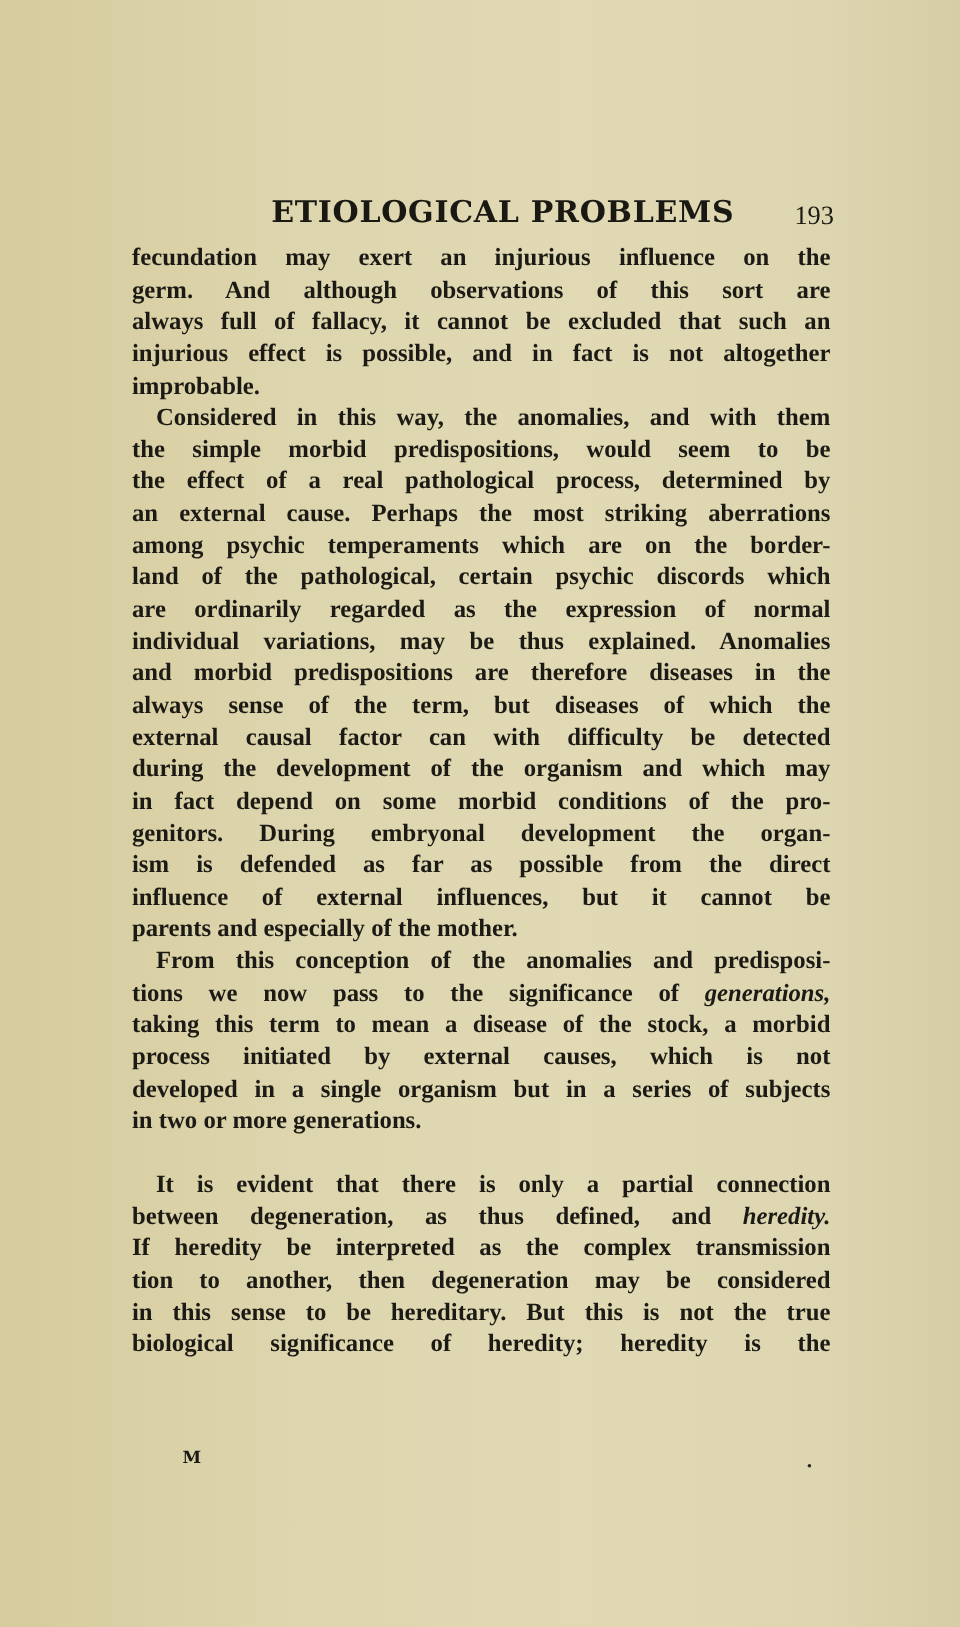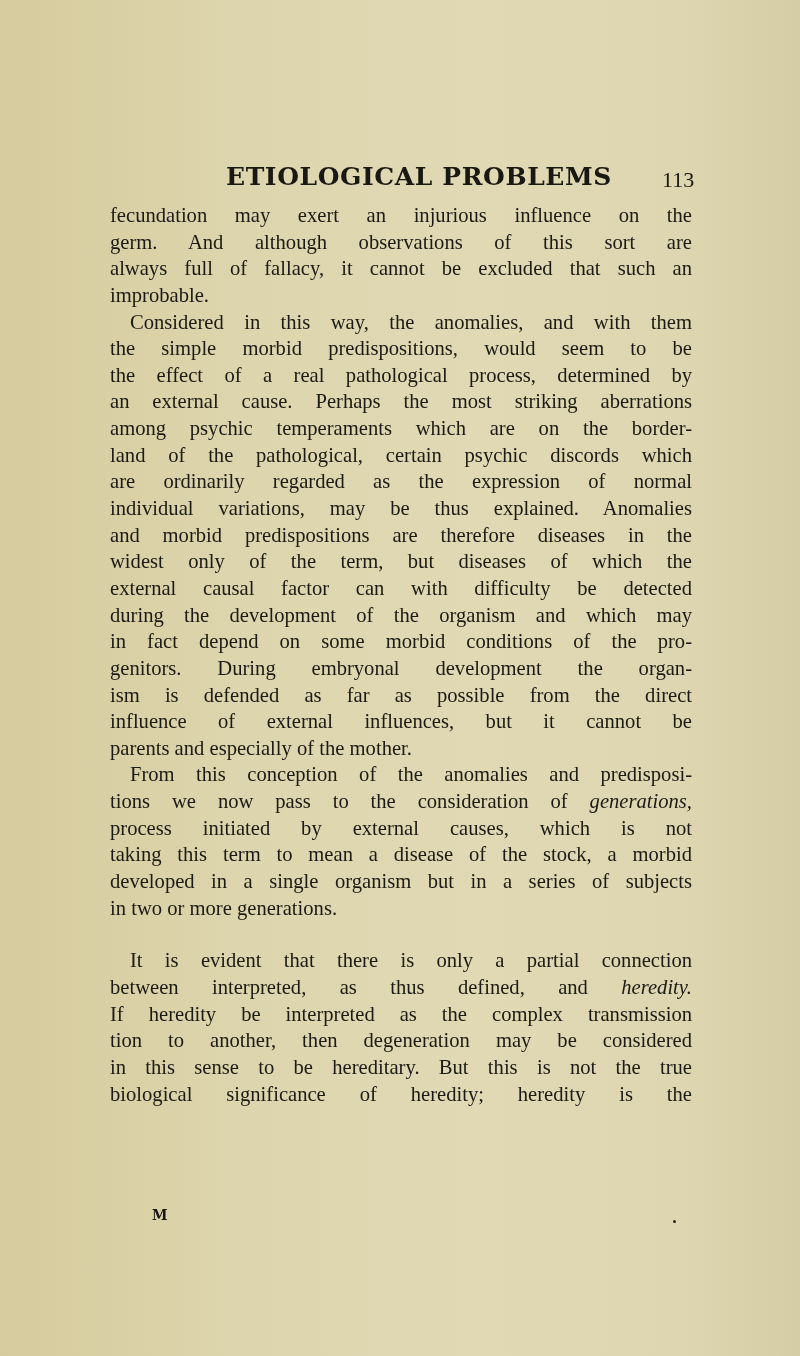--- a/index.html
+++ b/index.html
@@ -60,20 +60,21 @@
       margin: 0;
       text-align: justify;
       text-align-last: auto;
     }
     .line {
       display: block;
       height: 26.65px;
       text-align: justify;
       text-align-last: justify;
       white-space: nowrap;
+      font-weight: bold;
     }
     .line.last {
       text-align-last: left;
     }
     .indent {
       padding-left: 20px;
     }
     .para-gap {
       height: 26px;
     }
@@ -98,66 +99,67 @@
       border-radius: 50%;
     }
   </style>
 </head>
 <body>
 
 <div class="page">
 
   <div class="running-head">
     <span class="running-title">ETIOLOGICAL PROBLEMS</span>
-    <span class="page-number">113</span>
+    <span class="page-number">193</span>
   </div>
 
   <div class="body-text">
 
     <div class="para">
       <span class="line">fecundation may exert an injurious influence on the</span>
       <span class="line">germ. And although observations of this sort are</span>
       <span class="line">always full of fallacy, it cannot be excluded that such an</span>
+      <span class="line">injurious effect is possible, and in fact is not altogether</span>
       <span class="line last">improbable.</span>
     </div>
 
     <div class="para">
       <span class="line indent">Considered in this way, the anomalies, and with them</span>
       <span class="line">the simple morbid predispositions, would seem to be</span>
       <span class="line">the effect of a real pathological process, determined by</span>
       <span class="line">an external cause. Perhaps the most striking aberrations</span>
       <span class="line">among psychic temperaments which are on the border-</span>
       <span class="line">land of the pathological, certain psychic discords which</span>
       <span class="line">are ordinarily regarded as the expression of normal</span>
       <span class="line">individual variations, may be thus explained. Anomalies</span>
       <span class="line">and morbid predispositions are therefore diseases in the</span>
-      <span class="line">widest only of the term, but diseases of which the</span>
+      <span class="line">always sense of the term, but diseases of which the</span>
       <span class="line">external causal factor can with difficulty be detected</span>
       <span class="line">during the development of the organism and which may</span>
       <span class="line">in fact depend on some morbid conditions of the pro-</span>
       <span class="line">genitors. During embryonal development the organ-</span>
       <span class="line">ism is defended as far as possible from the direct</span>
       <span class="line">influence of external influences, but it cannot be</span>
       <span class="line last">parents and especially of the mother.</span>
     </div>
 
     <div class="para">
       <span class="line indent">From this conception of the anomalies and predisposi-</span>
-      <span class="line"><span>tions we now pass to the consideration of </span><em>generations,</em></span>
+      <span class="line"><span>tions we now pass to the significance of </span><em>generations,</em></span>
+      <span class="line">taking this term to mean a disease of the stock, a morbid</span>
       <span class="line">process initiated by external causes, which is not</span>
-      <span class="line">taking this term to mean a disease of the stock, a morbid</span>
       <span class="line">developed in a single organism but in a series of subjects</span>
       <span class="line last">in two or more generations.</span>
     </div>
 
     <div class="para-gap"></div>
 
     <div class="para">
       <span class="line indent">It is evident that there is only a partial connection</span>
-      <span class="line"><span>between interpreted, as thus defined, and </span><em>heredity.</em></span>
+      <span class="line"><span>between degeneration, as thus defined, and </span><em>heredity.</em></span>
       <span class="line">If heredity be interpreted as the complex transmission</span>
       <span class="line">tion to another, then degeneration may be considered</span>
       <span class="line">in this sense to be hereditary. But this is not the true</span>
       <span class="line">biological significance of heredity; heredity is the</span>
     </div>
   </div>
 
   <span class="signature">M</span>
   <span class="speck"></span>
 </div>

